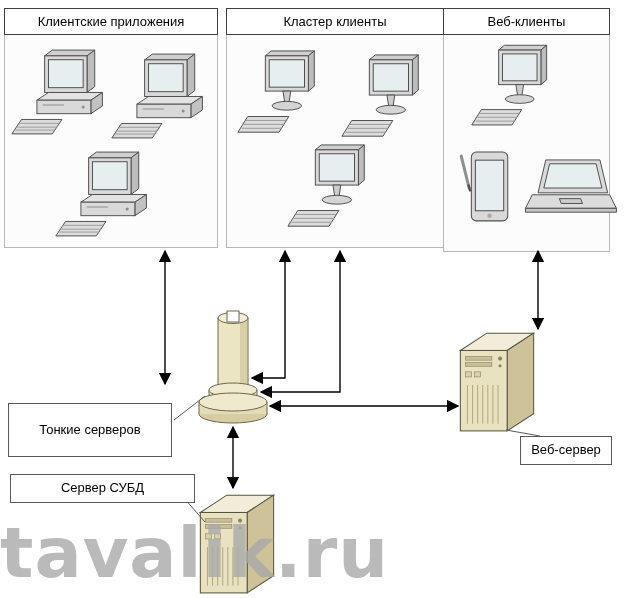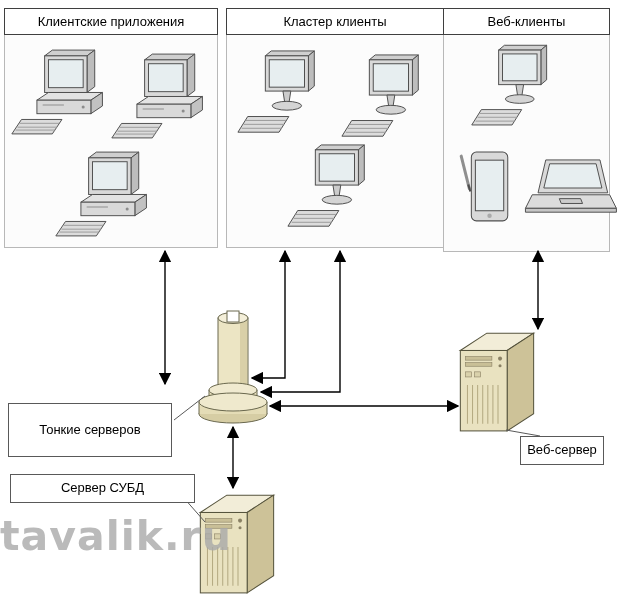--- a/index.html
+++ b/index.html
@@ -21,21 +21,21 @@
   }
   .dev, .node { position: absolute; z-index: 3; }
   .wires { position: absolute; left: 0; top: 0; z-index: 4; pointer-events: none; }
   .callout {
     position: absolute; background: #ffffff; border: 1px solid #595959;
     display: flex; flex-direction: column; align-items: center; justify-content: center;
     font-size: 13px; line-height: 1.3; text-align: center; color: #000; z-index: 5;
   }
   .watermark {
     position: absolute; left: 0px; top: 512px; z-index: 6;
-    font-family: "DejaVu Sans", sans-serif; font-weight: bold; font-size: 41px;
+    font-family: "DejaVu Sans", sans-serif; font-weight: bold; font-size: 70px;
     color: #a9a9a9; opacity: 0.8; letter-spacing: 1px; white-space: nowrap;
   }
 </style>
 </head>
 <body>
 
 <svg width="0" height="0" style="position:absolute" aria-hidden="true">
   <defs>
     <symbol id="sym-desktop" viewBox="0 0 110 95">
       <g stroke="#4d4d4d" stroke-width="1">
@@ -207,19 +207,19 @@
       <path d="M540,436 L506,430"></path>
     </g>
   </svg>
 
   <div class="callout" style="left:8px; top:403px; width:164px; height:54px">
     <div>Тонкие серверов</div>
   </div>
   <div class="callout" style="left:10px; top:474px; width:185px; height:29px">
     <div>Сервер СУБД</div>
   </div>
-  <div class="callout" style="left:520px; top:436px; width:84px; height:29px">
+  <div class="callout" style="left:520px; top:436px; width:92px; height:29px">
     <div>Веб-сервер</div>
   </div>
 
   <div class="watermark">tavalik.ru</div>
 
 </div>
 
 </body></html>

